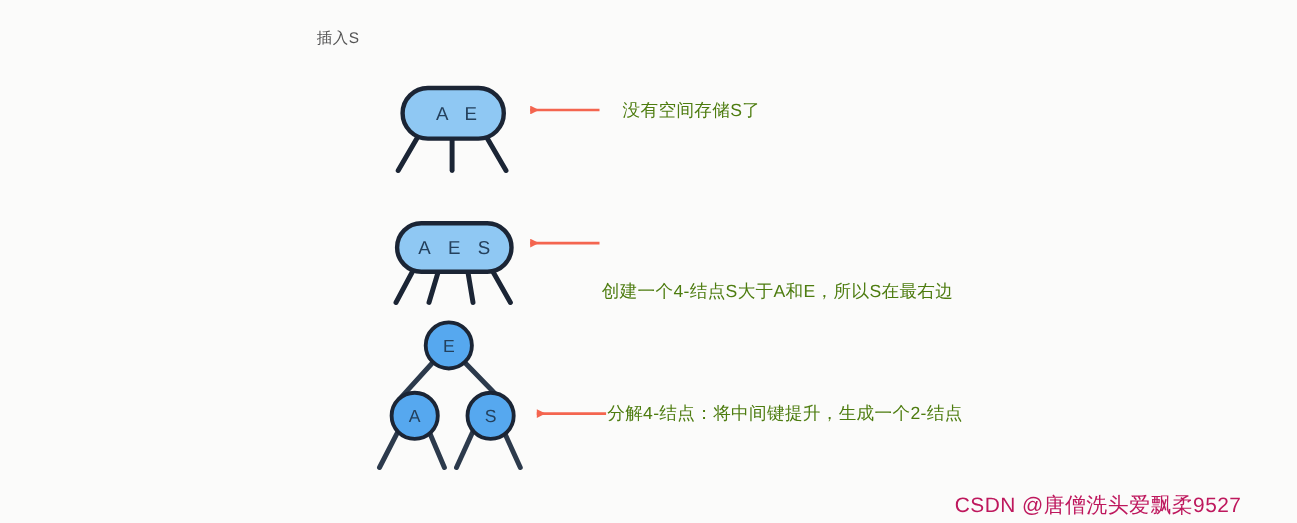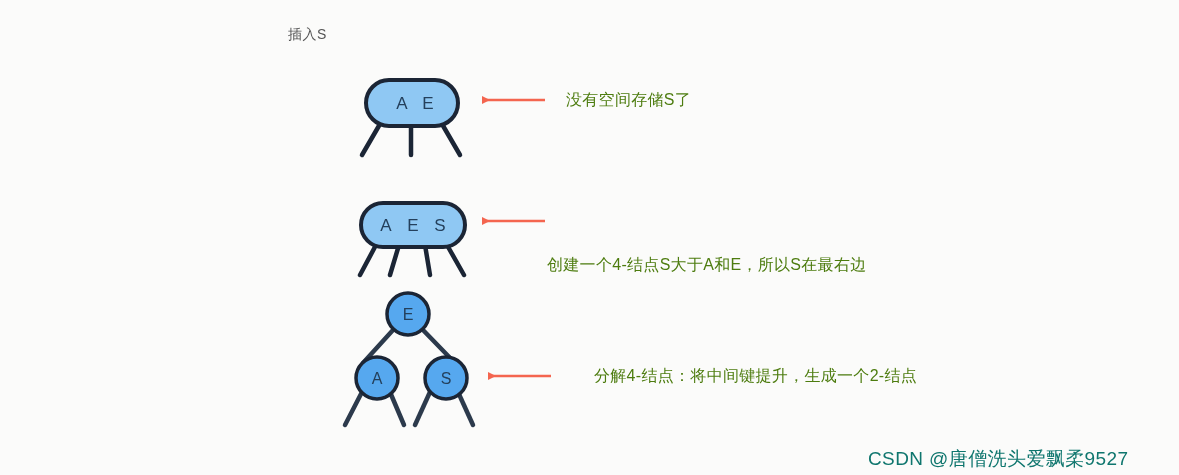--- a/index.html
+++ b/index.html
@@ -32,27 +32,27 @@
   }
   .annotation {
     position: absolute;
     font-size: 16px;
     color: #4d7c0f;
     white-space: nowrap;
     letter-spacing: 0.3px;
   }
   .anno-1 { left: 566px; top: 90px; }
   .anno-2 { left: 547px; top: 211px; margin-top: 44px; }
-  .anno-3 { left: 594px; top: 366px; }
+  .anno-3 { left: 552px; top: 366px; }
   .watermark {
     position: absolute;
     left: 868px;
     top: 446px;
     font-size: 19px;
-    color: #0f766e;
+    color: #be185d;
     white-space: nowrap;
     letter-spacing: 0.4px;
   }
   svg text {
     font-family: "Liberation Sans", "DejaVu Sans", sans-serif;
     fill: #24405c;
   }
 </style>
 </head>
 <body>

